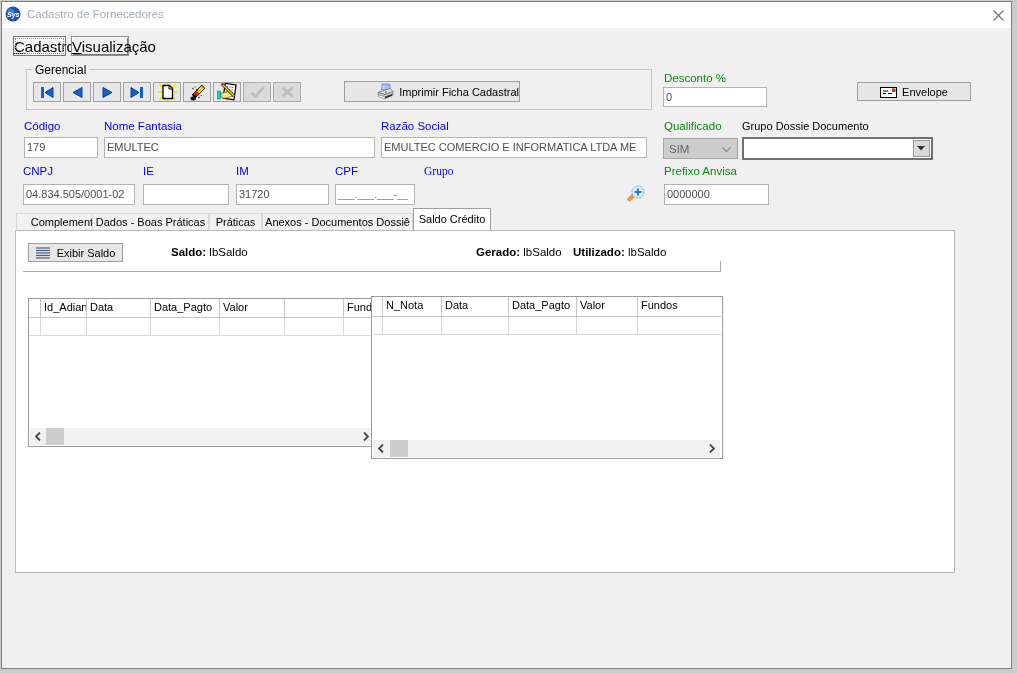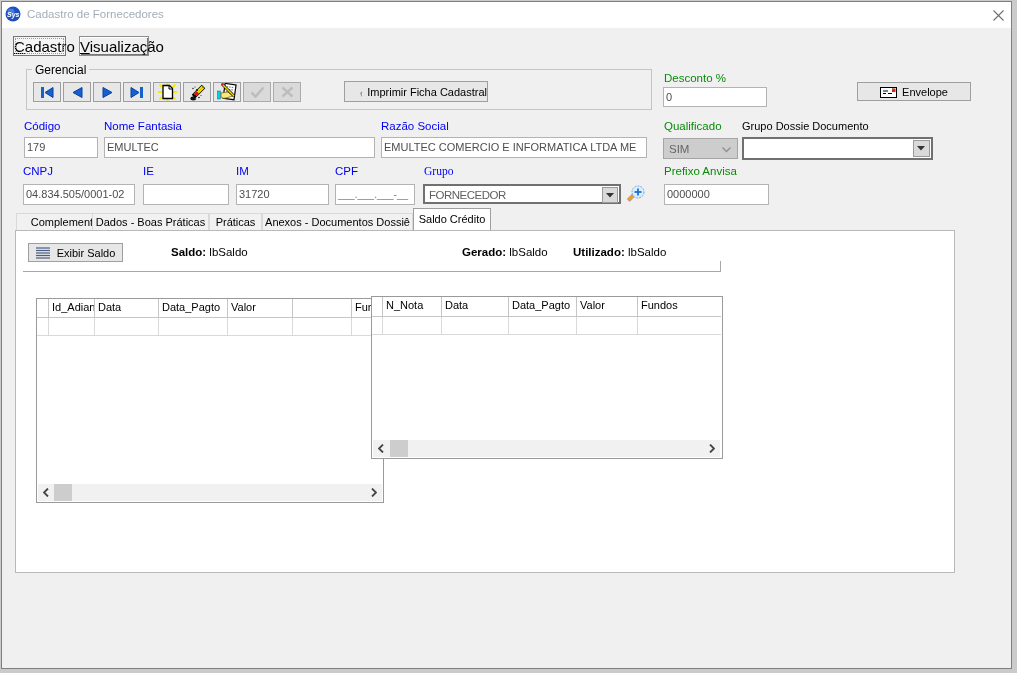--- a/index.html
+++ b/index.html
@@ -10,37 +10,37 @@
   border:1px solid #7f7f7f; background:#f0f0f0; }
 .abs { position:absolute; }
 #titlebar { left:2px; top:2px; width:1009px; height:26px; background:#ffffff; }
 #title { left:27px; top:8px; font-size:11.5px; color:#a3aeb9; }
 #closex { left:993px; top:10px; }
 #sysicon { left:5px; top:6px; }
 
 
 .tabbtn { top:36px; height:20px; font-size:15px; color:#000; text-align:center; line-height:19px; }
 #tabCad { left:13px; width:53px; background:#f6f6f6; border:1px solid #767676; }
-#tabVis { left:71px; width:70px; background:#f0f0f0; border:1px solid #8e8e8e;
-  box-shadow: inset 1px 1px 0 #ffffff, inset -1px -1px 0 #787878; margin-left: 8px; }
+#tabVis { left:71px; width:58px; background:#f0f0f0; border:1px solid #8e8e8e;
+  box-shadow: inset 1px 1px 0 #ffffff, inset -1px -1px 0 #787878; }
 .u { text-decoration:underline; }
 
 
 #grpGer { left:26px; top:69px; width:626px; height:41px; border:1px solid #c5c5c5; }
 #grpGerLbl { left:32px; top:63px; font-size:12px; color:#000; background:#f0f0f0; padding:0 3px; }
 
 
 .nb { top:82px; width:28px; height:20px; background:#e7e7e7; border:1px solid #9f9f9f;
   display:flex; align-items:center; justify-content:center; }
 .nb.dis { background:#dadada; border-color:#ababab; }
 
 
 .btn { background:#e7e7e7; border:1px solid #9f9f9f; font-size:11px; color:#000; white-space:nowrap;
   display:flex; align-items:center; justify-content:center; }
-#btnImp { left:344px; top:81px; width:144px; height:21px; justify-content:flex-end; padding-left:14px; }
+#btnImp { left:344px; top:81px; width:176px; height:21px; justify-content:flex-end; padding-left:14px; }
 #btnEnv { left:857px; top:82px; width:114px; height:19px; }
 #btnExi { left:12px; top:12px; width:95px; height:19px; font-size:11px; }
 
 
 .lbl { font-size:11.5px; white-space:nowrap; }
 .blue { color:#0000f5; }
 .green { color:#088c08; }
 
 
 .inp { background:#fff; border:1px solid #b3b3b3; font-size:11px; color:#4d4d4d;
@@ -233,28 +233,20 @@
   <div class="abs lbl blue" style="left:236px; top:165px;">IM</div>
   <div class="abs lbl blue" style="left:335px; top:165px;">CPF</div>
   <div class="abs lbl blue" style="left:424px; top:165px;font-family:Liberation Serif, serif;">Grupo</div>
   <div class="abs lbl green" style="left:664px; top:165px;">Prefixo Anvisa</div>
 
   <div class="abs inp" style="left:23px; top:184px; width:112px; height:21px;">04.834.505/0001-02</div>
   <div class="abs inp" style="left:143px; top:184px; width:86px; height:21px;"></div>
   <div class="abs inp" style="left:236px; top:184px; width:93px; height:21px;">31720</div>
   <div class="abs inp" style="left:335px; top:184px; width:80px; height:21px; color:#7a7a7a; font-size:10px; line-height:20px;">___.___.___-__</div>
 
-  <div class="abs" style="left:423px; top:184px; width:198px; height:20px; background:#fff; border:2px solid #707070;">
-    <span style="position:absolute; left:4px; top:3px; font-size:11.5px; color:#5f5f5f; letter-spacing:-0.5px;">FORNECEDOR</span>
-    <div class="ddbtn" style="right:1px; top:1px; width:16px; height:16px;">
-      <svg width="9" height="5">
-          <path d="M0 0 L8 0 L4 4.5 Z" fill="#333"></path>
-        </svg>
-    </div>
-  </div>
   <div class="abs" style="left:625px; top:185px;">
     <svg width="21" height="19">
       <rect x="2" y="10" width="10" height="3.6" rx="1" transform="rotate(-45 7 12)" fill="#f0a020" stroke="#8888cc" stroke-width="0.5"></rect>
       <circle cx="13" cy="7" r="6" fill="#daeefb" stroke="#7aa8dd" stroke-width="1" stroke-dasharray="2 1"></circle>
       <g stroke="#1f6fd0" stroke-width="1.8">
           <line x1="9.5" y1="7" x2="16.5" y2="7"></line>
           <line x1="13" y1="3.5" x2="13" y2="10.5"></line>
         </g>
     </svg>
   </div>
@@ -273,25 +265,25 @@
           <line x1="0" y1="1" x2="14" y2="1"></line>
             <line x1="0" y1="3.5" x2="14" y2="3.5"></line>
           <line x1="0" y1="6" x2="14" y2="6"></line>
             <line x1="0" y1="8.5" x2="14" y2="8.5"></line>
           <line x1="0" y1="11" x2="14" y2="11"></line>
         </g>
       </svg>
       Exibir Saldo
     </div>
     <div class="abs lbl" style="left:155px; top:15px;"><span class="bold">Saldo:</span> lbSaldo</div>
-    <div class="abs lbl" style="left:446px; top:15px;"><span class="bold">Gerado:</span> lbSaldo</div>
+    <div class="abs lbl" style="left:460px; top:15px;"><span class="bold">Gerado:</span> lbSaldo</div>
     <div class="abs lbl" style="left:557px; top:15px;"><span class="bold">Utilizado:</span> lbSaldo</div>
     <div class="abs" style="left:7px; top:30px; width:698px; height:11px; border-right:1px solid #a8a8a8; border-bottom:1px solid #a8a8a8;"></div>
 
-    <div class="grid" style="left:20px; top:67px; width:348px; height:205px;">
+    <div class="grid" style="left:12px; top:67px; width:348px; height:149px;">
       <div class="gh" style="left:0; top:0; width:12px; height:19px;"></div>
       <div class="gh" style="left:12px; top:0; width:46px; height:19px;">Id_Adian</div>
       <div class="gh" style="left:58px; top:0; width:64px; height:19px;">Data</div>
       <div class="gh" style="left:122px; top:0; width:69px; height:19px;">Data_Pagto</div>
       <div class="gh" style="left:191px; top:0; width:65px; height:19px;">Valor</div>
       <div class="gh" style="left:256px; top:0; width:59px; height:19px;"></div>
       <div class="gh" style="left:315px; top:0; width:31px; height:19px; border-right:none;">Fundo</div>
       <div class="gr" style="left:0; top:19px; width:12px; height:18px;"></div>
       <div class="gr" style="left:12px; top:19px; width:46px; height:18px;"></div>
       <div class="gr" style="left:58px; top:19px; width:64px; height:18px;"></div>

